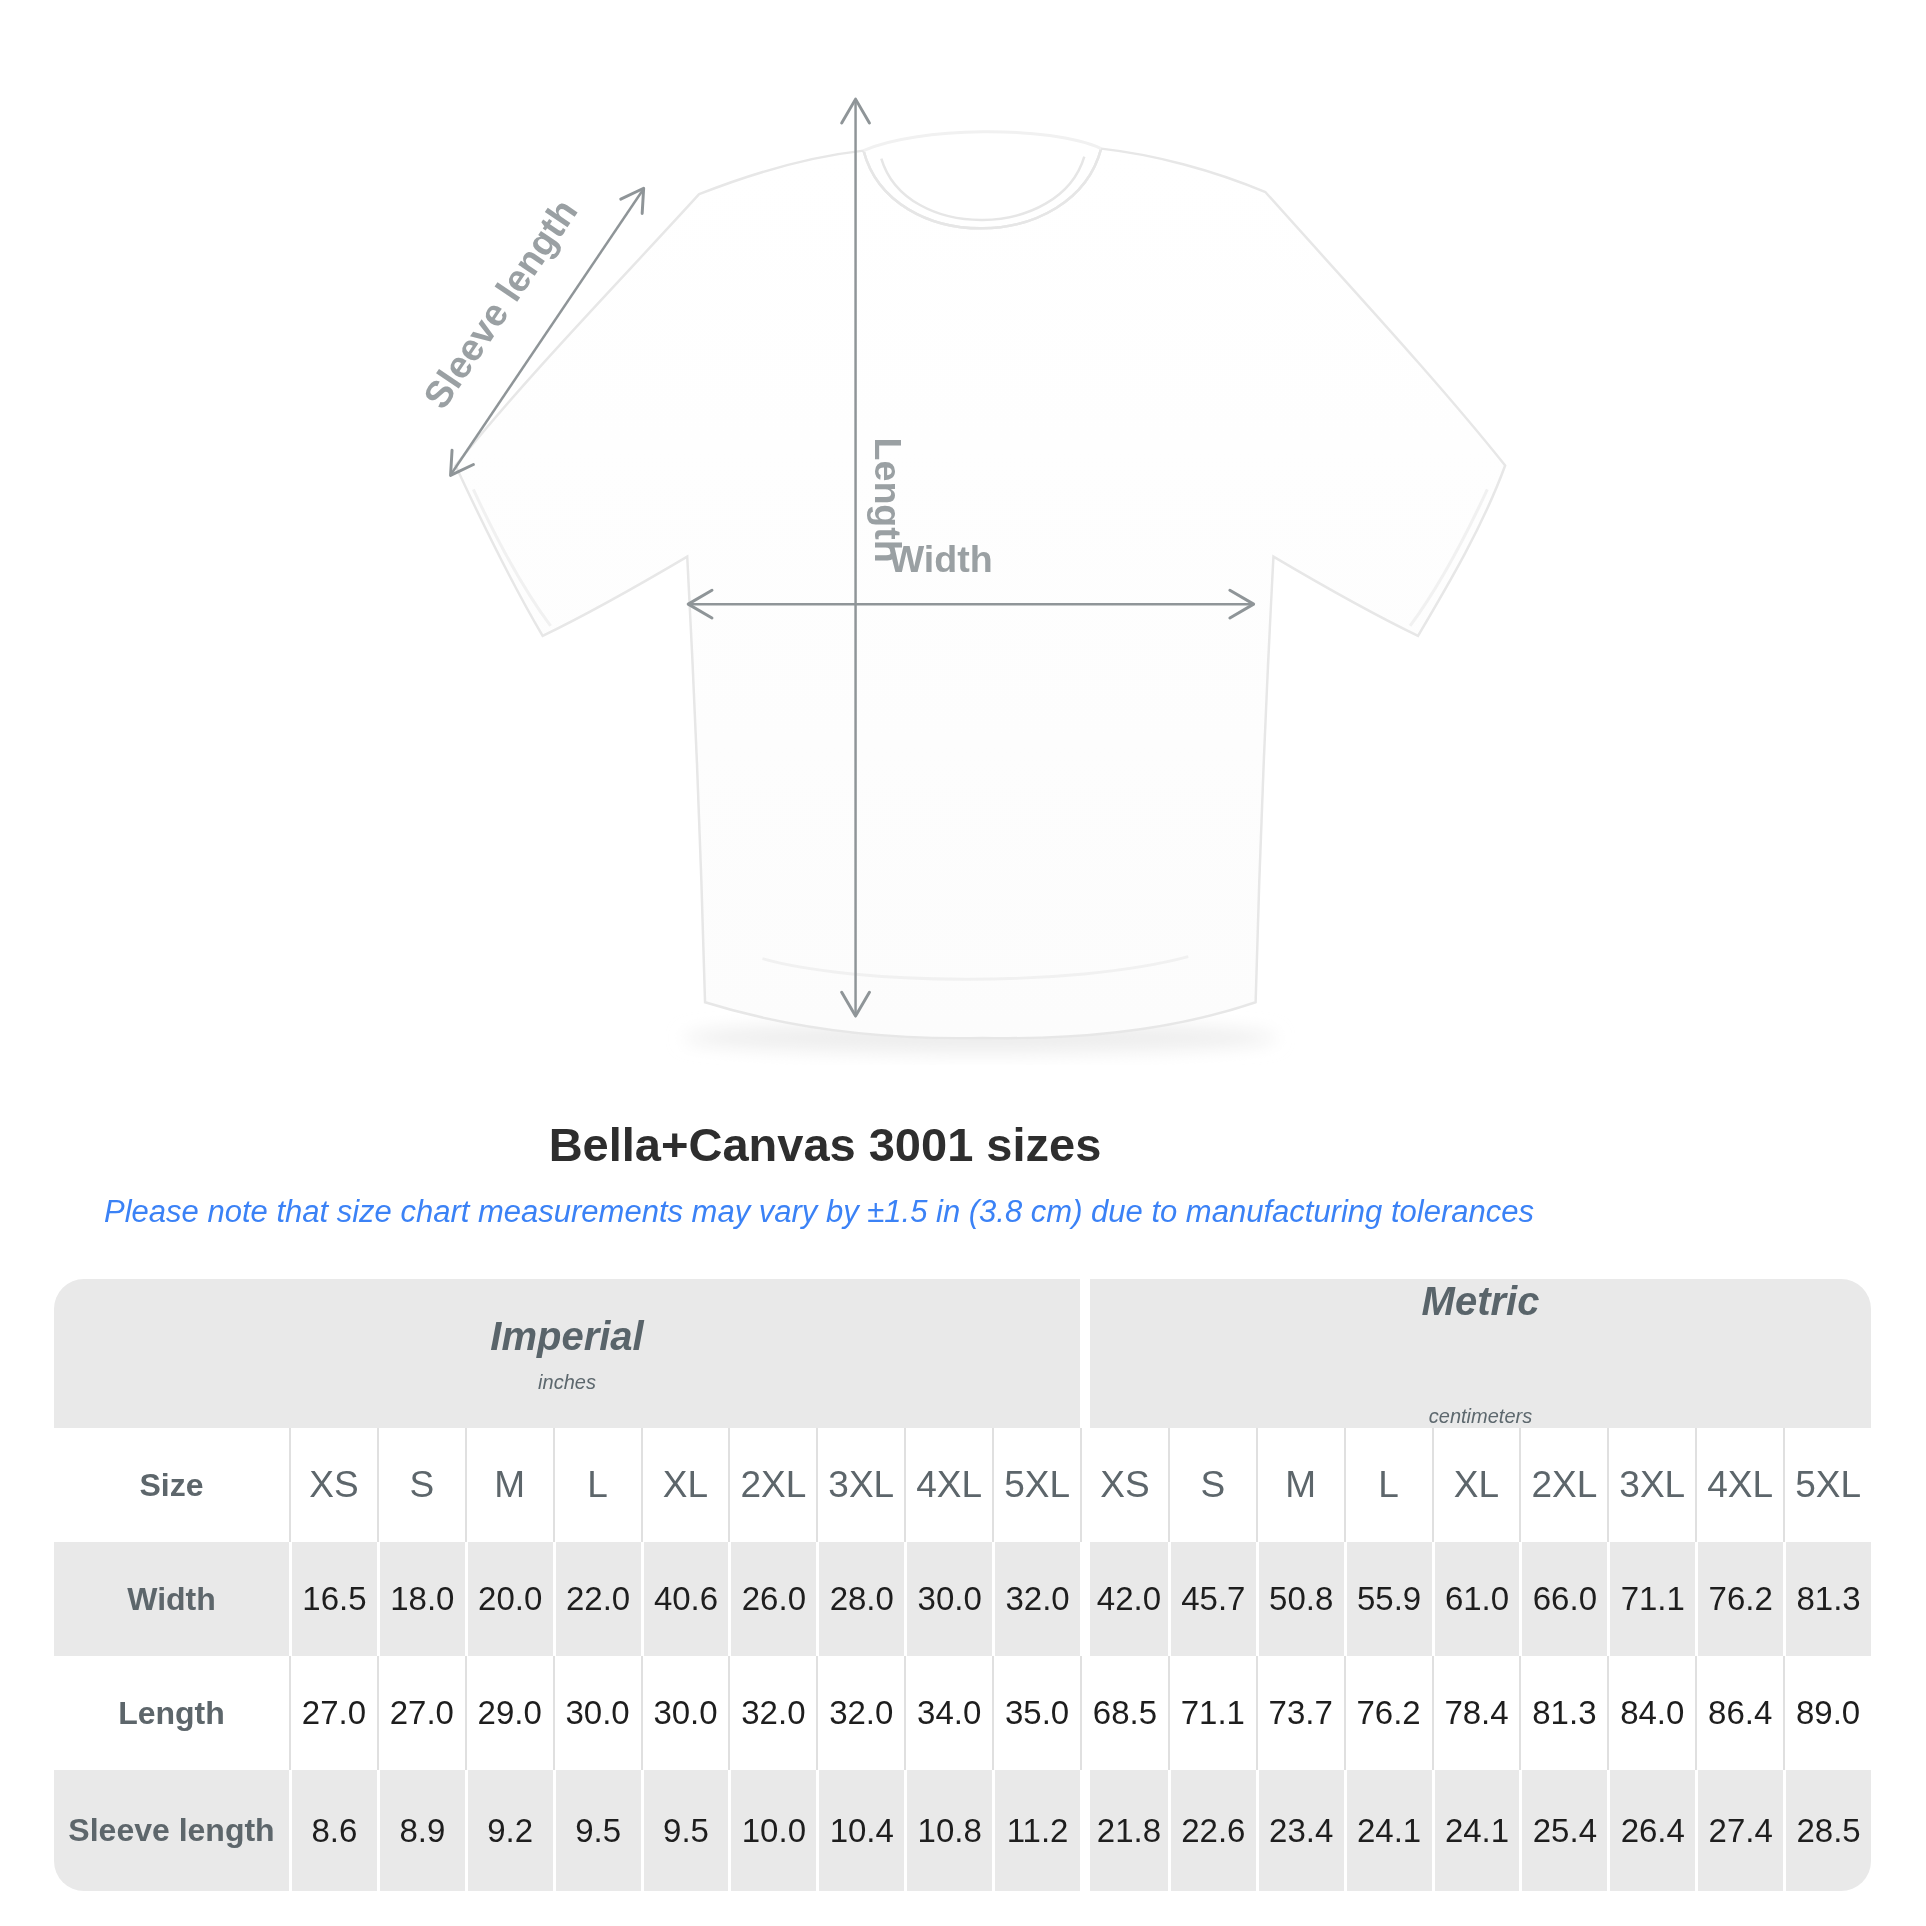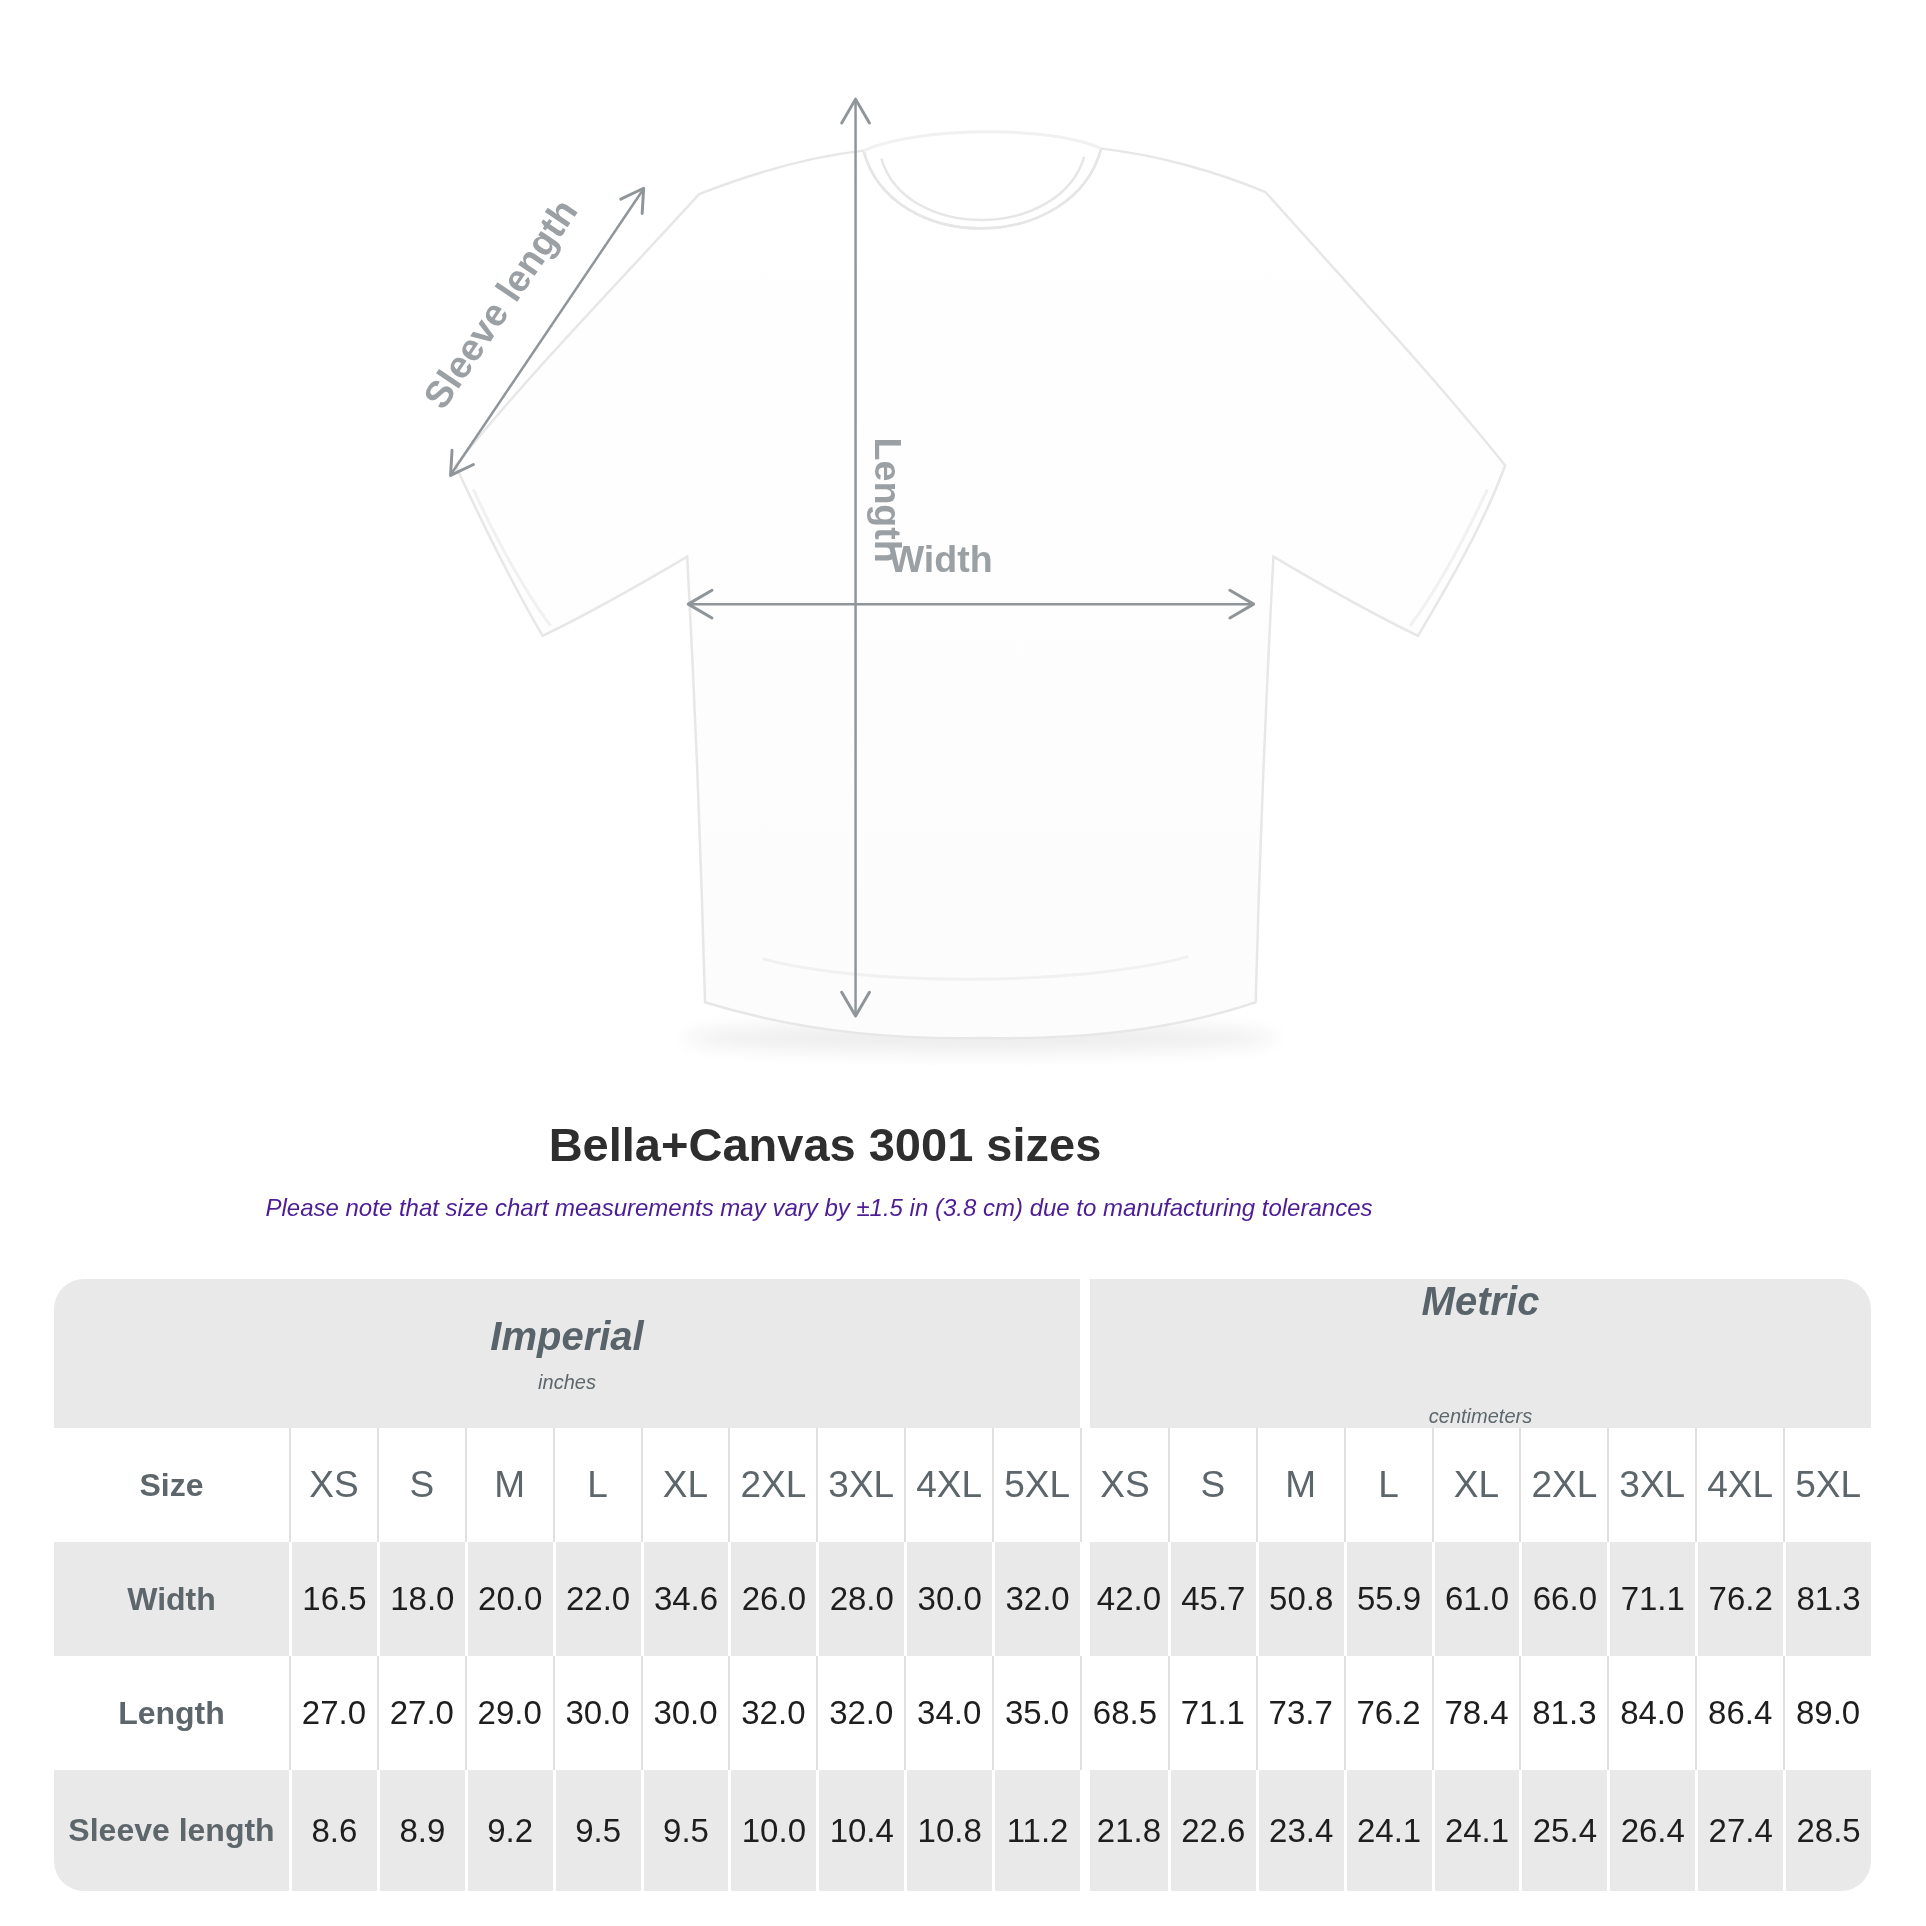--- a/index.html
+++ b/index.html
@@ -9,21 +9,21 @@
   .diagram-svg{position:absolute;left:0;top:0;}
   .shirt-outline{fill:url(#shirtGrad);stroke:#e7e7e7;stroke-width:2.5;}
   .shirt-detail{fill:none;stroke:#e6e6e6;stroke-width:2.5;}
   .shirt-faint{fill:none;stroke:#f1f1f1;stroke-width:3;}
   .meas-line{stroke:#8f9598;stroke-width:2.5;fill:none;}
   .meas-head{stroke:#8f9598;stroke-width:3;fill:none;stroke-linecap:round;stroke-linejoin:round;}
   .meas-label{font-family:"Liberation Sans",sans-serif;font-weight:bold;font-size:38px;fill:#9aa0a3;}
   
   .heading{position:absolute;left:0;top:1117px;width:1650px;text-align:center;}
   .page-title{font-size:47px;font-weight:bold;color:#2e2e2e;margin:0;}
-  .page-subtitle{font-size:24px;font-style:italic;color:#4c1d95;margin:22px 12px 0 0;}
+  .page-subtitle{font-size:31px;font-style:italic;color:#3b82f6;margin:22px 12px 0 0;}
   
   .size-grid{position:absolute;left:54px;top:1279px;width:1817px;height:612px;
              display:grid;grid-template-columns:235px repeat(18,1fr);
              grid-template-rows:149px 114px 114px 114px 121px;}
   .cell{display:flex;align-items:center;justify-content:center;min-width:0;}
   .r-white{background:#ffffff;}
   .r-gray{background:#e9e9e9;}
   .div-gray{border-left:2px solid #e0e0e0;}
   .div-white{border-left:3px solid #ffffff;}
   .gap-white{border-left:10px solid #ffffff;}
@@ -132,21 +132,21 @@
       <div class="cell hdr r-white div-gray">XL</div>
       <div class="cell hdr r-white div-gray">2XL</div>
       <div class="cell hdr r-white div-gray">3XL</div>
       <div class="cell hdr r-white div-gray">4XL</div>
       <div class="cell hdr r-white div-gray">5XL</div>
       <div class="cell lbl r-gray">Width</div>
       <div class="cell val r-gray div-white">16.5</div>
       <div class="cell val r-gray div-white">18.0</div>
       <div class="cell val r-gray div-white">20.0</div>
       <div class="cell val r-gray div-white">22.0</div>
-      <div class="cell val r-gray div-white">34.6</div>
+      <div class="cell val r-gray div-white">40.6</div>
       <div class="cell val r-gray div-white">26.0</div>
       <div class="cell val r-gray div-white">28.0</div>
       <div class="cell val r-gray div-white">30.0</div>
       <div class="cell val r-gray div-white">32.0</div>
       <div class="cell val r-gray gap-white">42.0</div>
       <div class="cell val r-gray div-white">45.7</div>
       <div class="cell val r-gray div-white">50.8</div>
       <div class="cell val r-gray div-white">55.9</div>
       <div class="cell val r-gray div-white">61.0</div>
       <div class="cell val r-gray div-white">66.0</div>

